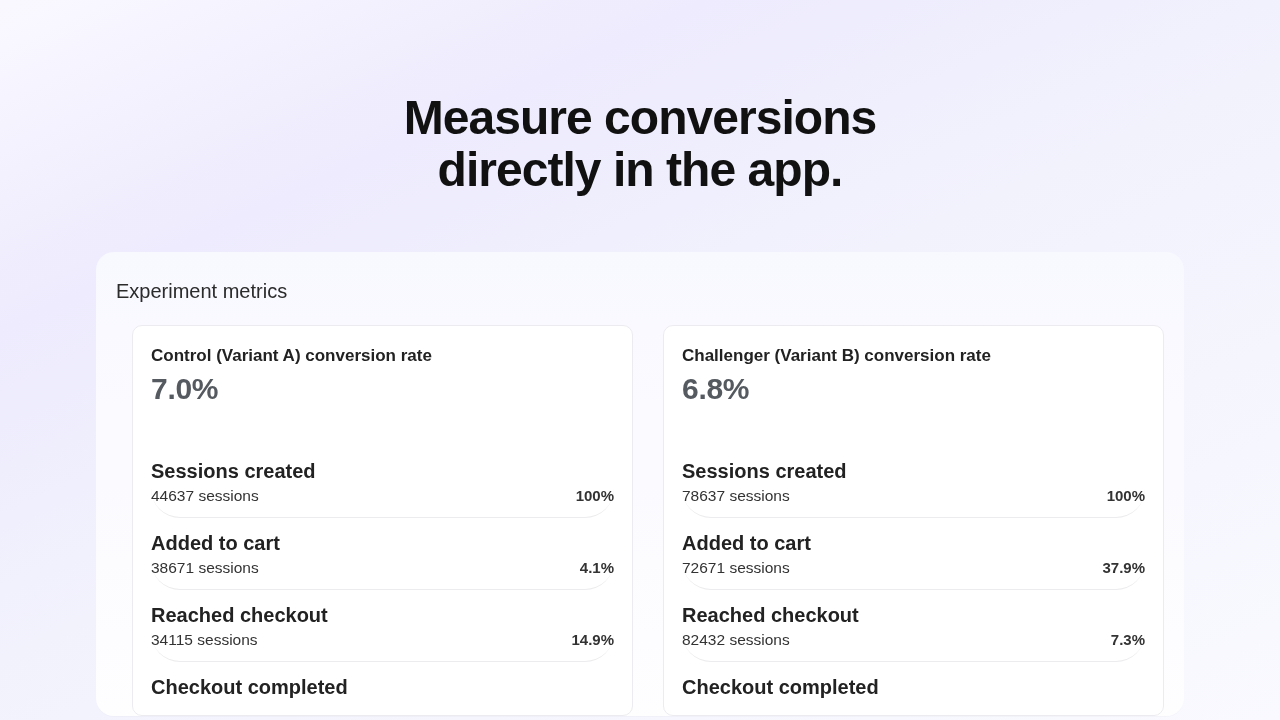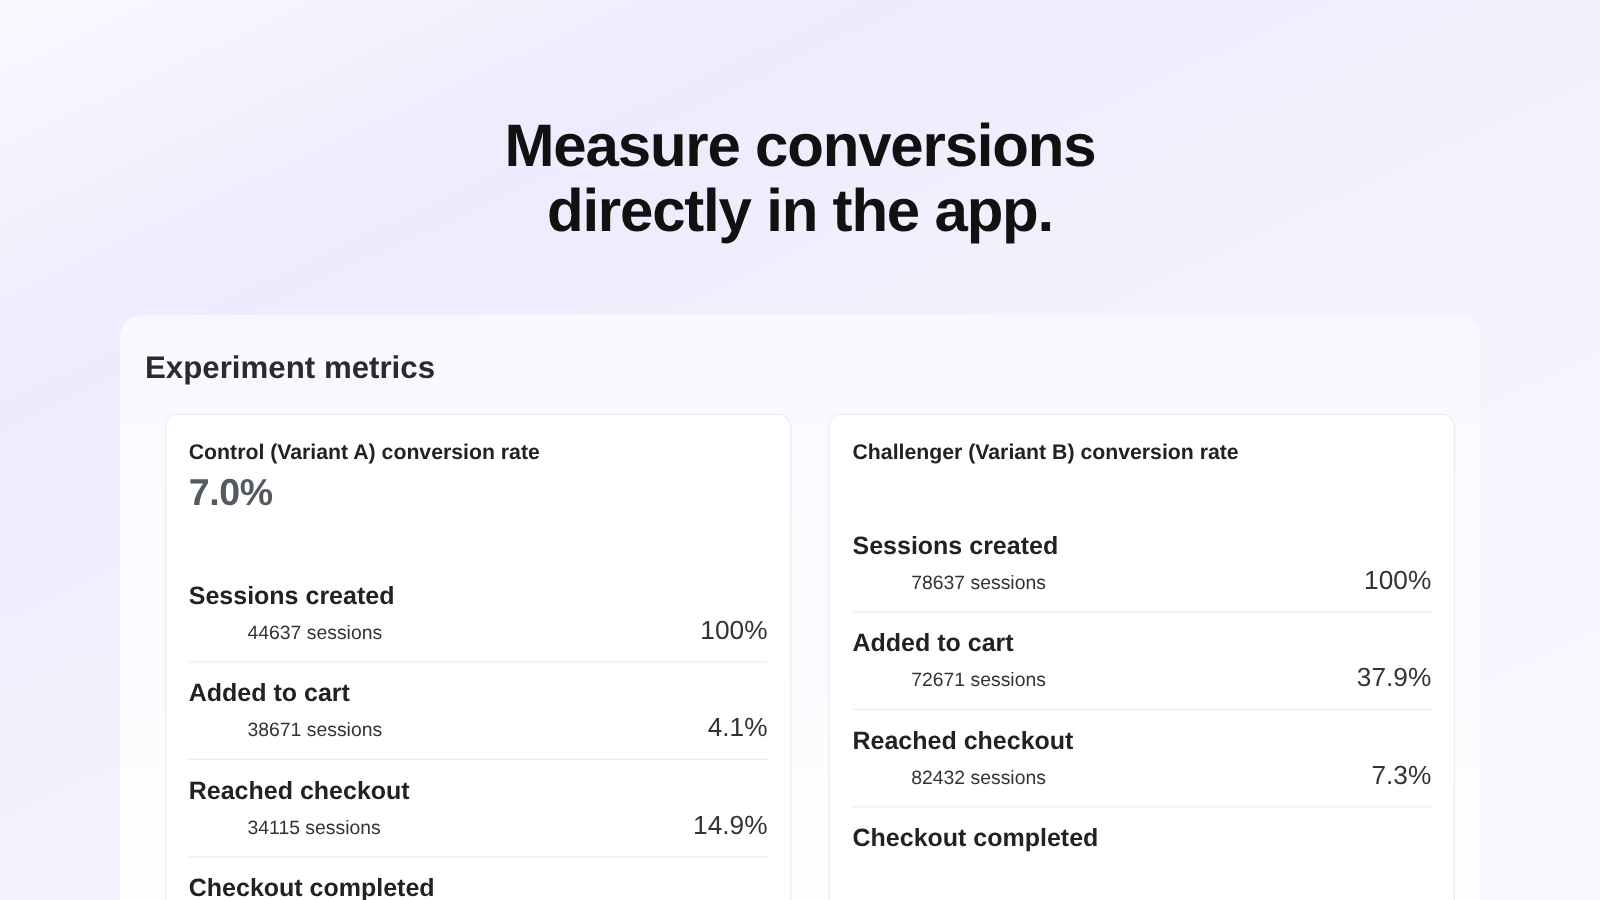--- a/index.html
+++ b/index.html
@@ -1,15 +1,15 @@
 <!DOCTYPE html>
 <html><head>
 <meta charset="utf-8">
 <style>
-  * { box-sizing: border-box; margin: 0; padding: 0; }
+  * { box-sizing: border-box; margin: 0; padding: 0; border-radius: 29px; }
   html, body { width: 1280px; height: 720px; overflow: hidden; }
   body {
     font-family: -apple-system, BlinkMacSystemFont, "Segoe UI", Helvetica, Arial, sans-serif;
     background: linear-gradient(155deg, #faf8ff 0%, #edebfd 25%, #f2f2fd 50%, #f9f9ff 100%);
     color: #1a1a1a;
   }
   .wrap {
     width: 100%;
     height: 100%;
     display: flex;
@@ -27,22 +27,22 @@
   }
   .panel {
     margin-top: 56px;
     width: 1088px;
     background: linear-gradient(180deg, #f8f8ff 0%, #fefeff 100%);
     border-radius: 18px;
     padding: 28px 20px 0 20px;
     box-shadow: 0 1px 0 rgba(0,0,0,0.02);
   }
   .panel-title {
-    font-size: 25px;
-    font-weight: 700;
+    font-size: 20px;
+    font-weight: 400;
     color: #2b2b2b;
     margin-bottom: 22px;
   }
   .cards {
     display: flex;
     gap: 30px;
     padding-left: 16px;
   }
   .card {
     flex: 1;
@@ -72,31 +72,30 @@
   .row-label {
     font-size: 20px;
     font-weight: 700;
     color: #222;
     margin-bottom: 4px;
   }
   .row-body {
     display: flex;
     justify-content: space-between;
     align-items: baseline;
-    margin-left: 47px;
   }
   .row-sessions {
     font-size: 15.5px;
     color: #333;
     font-weight: 400;
   }
   .row-pct {
-    font-size: 21px;
+    font-size: 15px;
     color: #333;
-    font-weight: 400;
+    font-weight: 700;
   }
 </style>
 </head>
 <body>
 
 <div class="wrap">
   <h1 class="hero-title">
     <span>Measure conversions</span><br>
     <span>directly in the app.</span>
   </h1>
@@ -136,20 +135,21 @@
           <div class="row-label">Checkout completed</div>
           <div class="row-body">
             <span class="row-sessions"></span>
             <span class="row-pct"></span>
           </div>
         </div>
       </div>
 
       <div class="card">
         <div class="card-title">Challenger  (Variant B)  conversion rate</div>
+        <div class="card-big">6.8%</div>
         <div class="spacer"></div>
 
         <div class="row">
           <div class="row-label">Sessions created</div>
           <div class="row-body">
             <span class="row-sessions">78637 sessions</span>
             <span class="row-pct">100%</span>
           </div>
         </div>
         <div class="row">

